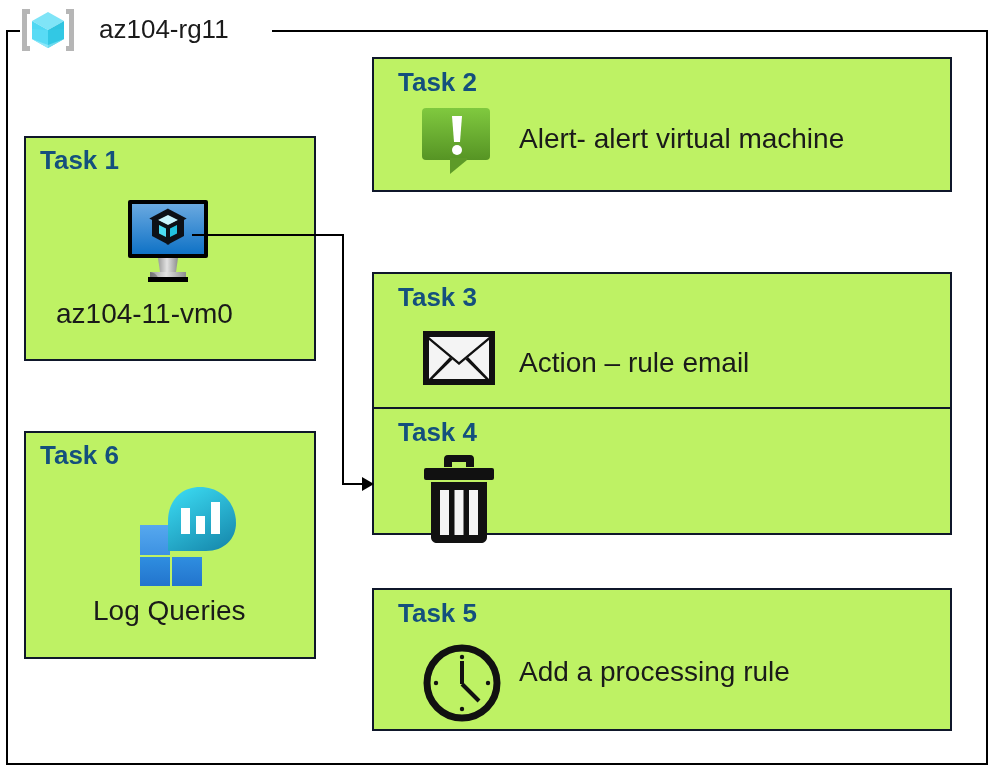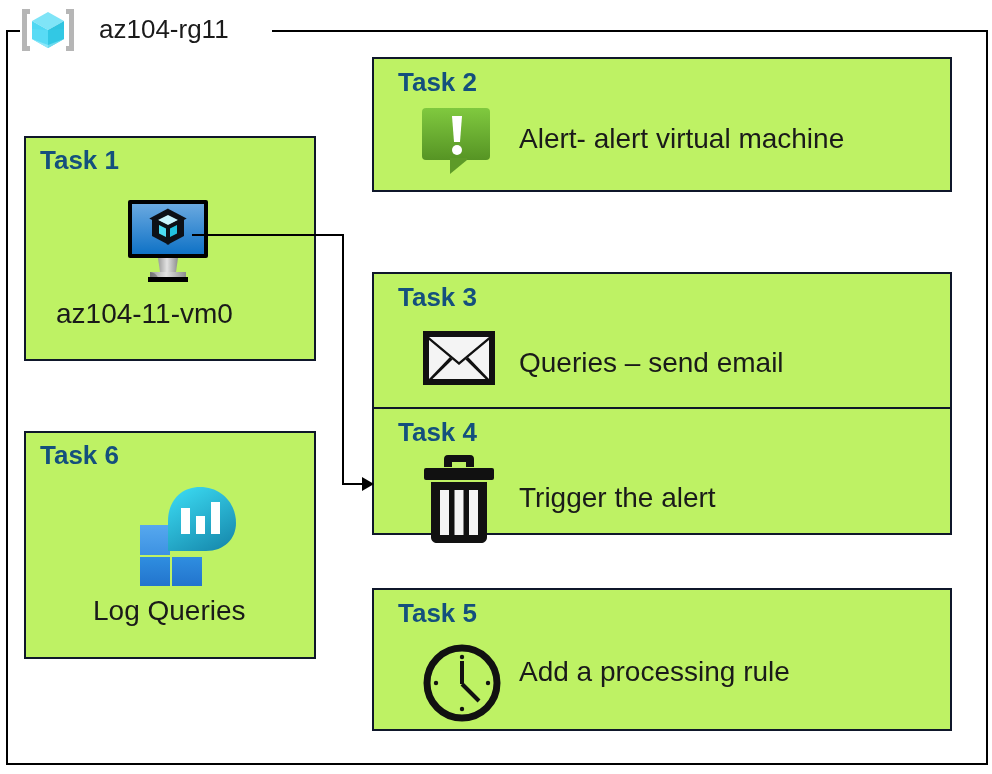--- a/index.html
+++ b/index.html
@@ -247,39 +247,38 @@
     <div class="card-title">Task 3</div>
     <div class="card-icon">
       <svg viewBox="0 0 76 58" width="76" height="58">
         <rect x="2" y="2" width="72" height="54" fill="#111111"></rect>
         <rect x="8" y="8" width="60" height="42" fill="#f4f4f4"></rect>
         <path d="M8 8 L38 33 L68 8 L68 11 L38 36 L8 11 Z" fill="#111111"></path>
         <path d="M8 50 L29 28 L31.5 30.5 L11.5 50 Z" fill="#111111"></path>
         <path d="M68 50 L47 28 L44.5 30.5 L64.5 50 Z" fill="#111111"></path>
       </svg>
     </div>
-    <div class="card-label">Queries – send email</div>
+    <div class="card-label">Action – rule email</div>
   </div>
 
   <div class="card card-right card-task4">
     <div class="card-title">Task 4</div>
     <div class="card-icon">
       <svg viewBox="0 0 70 92" width="70" height="92">
 
         <path d="M24 2 L46 2 C49 2 50 4 50 6 L50 14 L42 14 L42 9 L28 9 L28 14 L20 14 L20 6 C20 4 21 2 24 2 Z" fill="#111111"></path>
 
         <rect x="0" y="15" width="70" height="12" rx="2" fill="#111111"></rect>
 
         <path d="M7 29 L63 29 L63 84 C63 88 60 90 57 90 L13 90 C10 90 7 88 7 84 Z" fill="#111111"></path>
         <rect x="16" y="37" width="9" height="45" fill="#f4f4f4"></rect>
         <rect x="30.5" y="37" width="9" height="45" fill="#f4f4f4"></rect>
         <rect x="45" y="37" width="9" height="45" fill="#f4f4f4"></rect>
       </svg>
     </div>
-    <div class="card-label">Trigger the alert</div>
   </div>
 
   <div class="card card-right card-task5">
     <div class="card-title">Task 5</div>
     <div class="card-icon">
       <svg viewBox="0 0 80 78" width="80" height="78">
         <circle cx="40" cy="39" r="35" fill="none" stroke="#111111" stroke-width="7"></circle>
 
         <circle cx="40" cy="13" r="2.2" fill="#111111"></circle>
         <circle cx="66" cy="39" r="2.2" fill="#111111"></circle>

